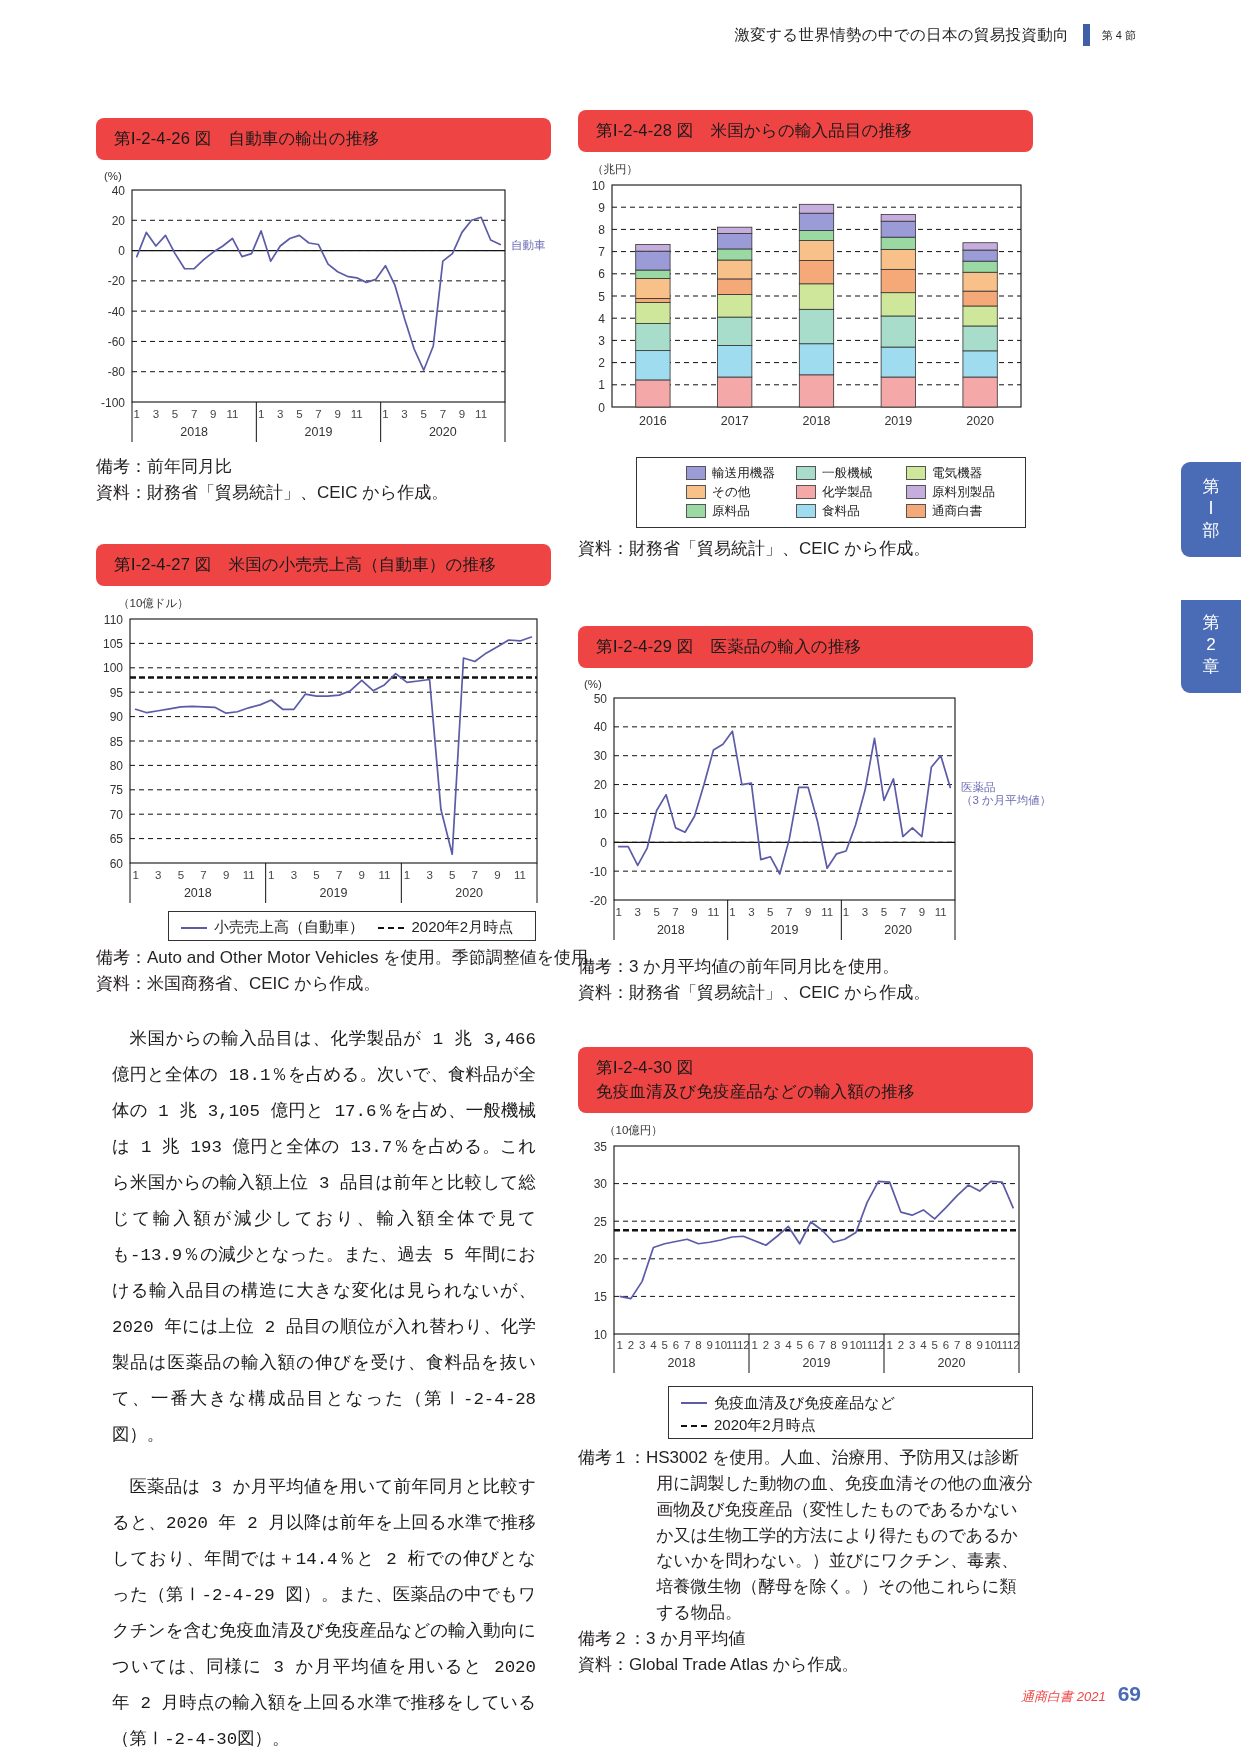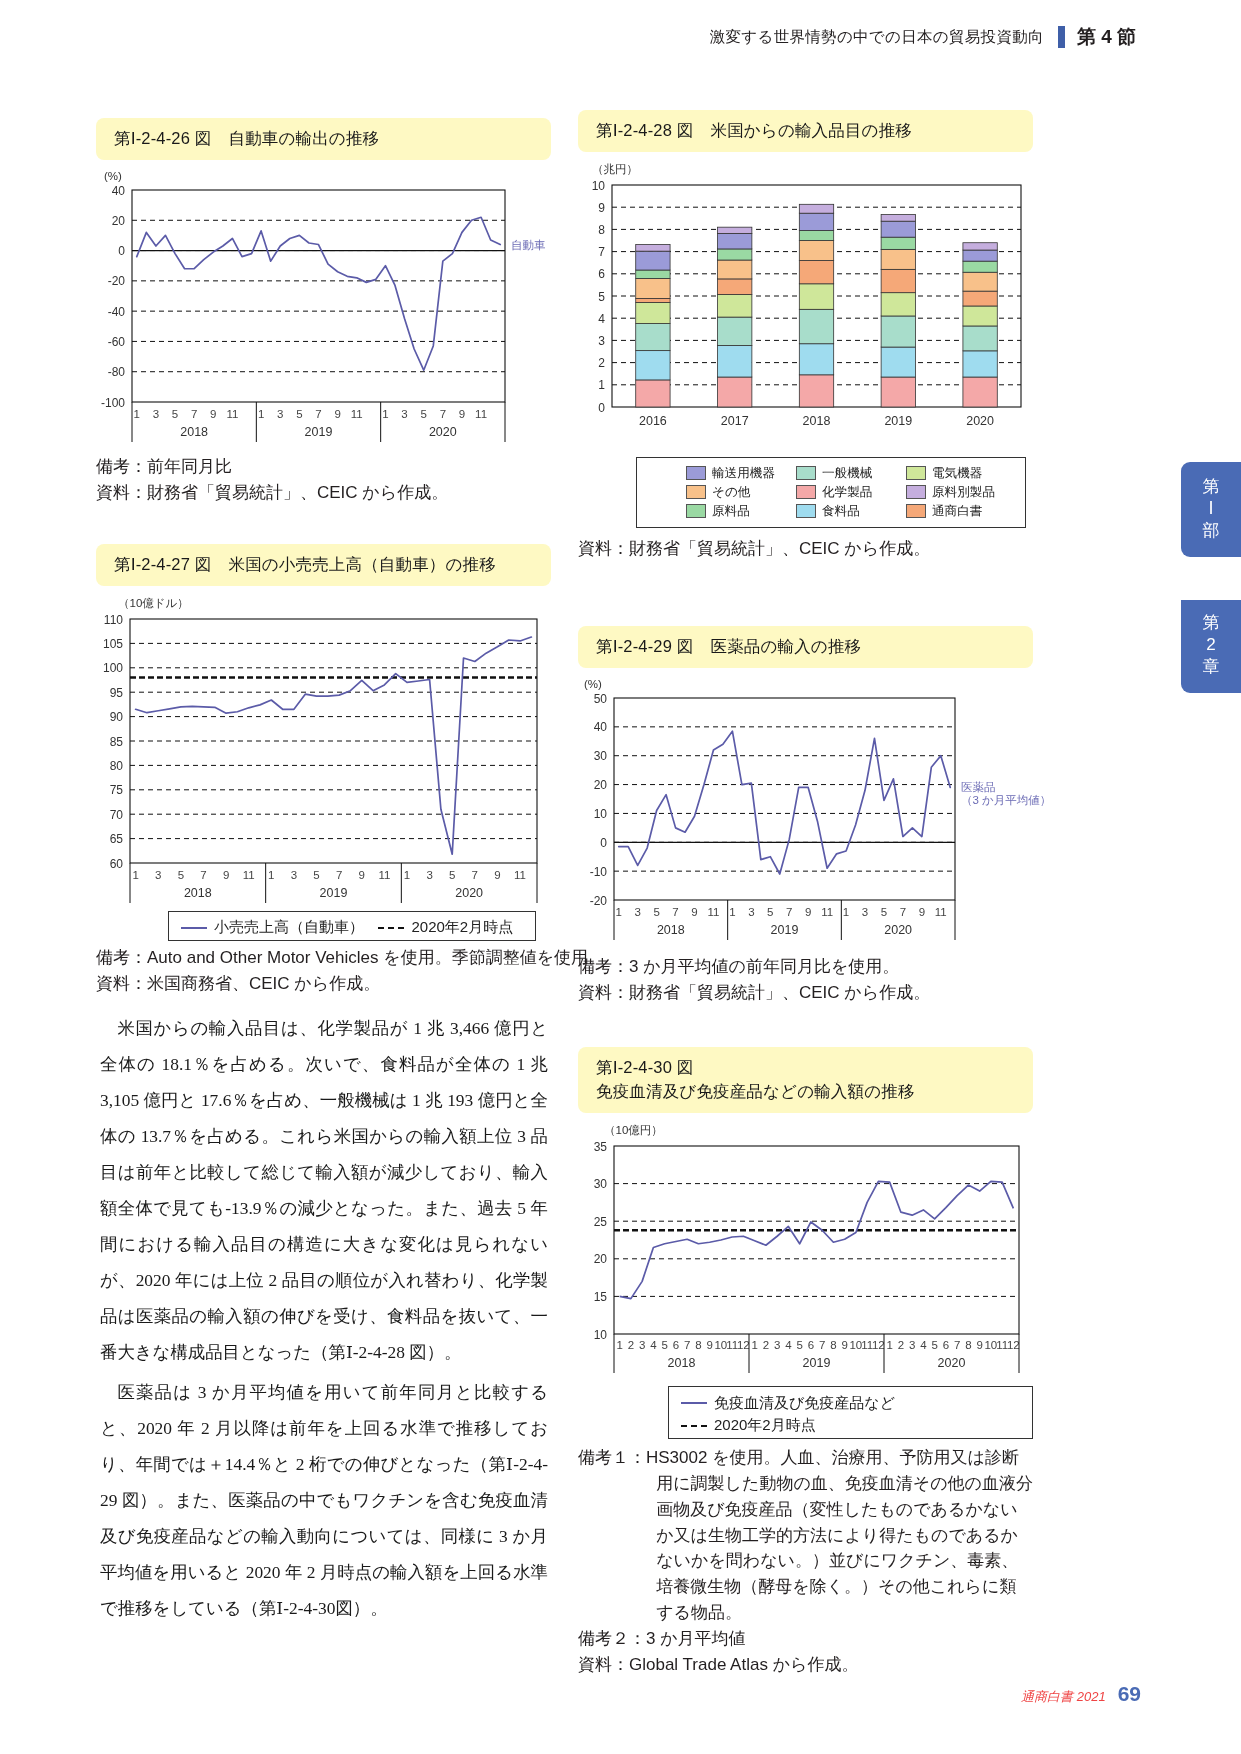--- a/index.html
+++ b/index.html
@@ -7,35 +7,35 @@
     width:1241px;height:1754px;position:relative;background:#ffffff;
     font-family:"Liberation Sans","DejaVu Sans",sans-serif;
     color:#231f20;-webkit-font-smoothing:antialiased;
   }
   .page{position:absolute;inset:0;}
 
   
   .runhead{position:absolute;top:24px;right:105px;display:flex;align-items:center;gap:0;}
   .runhead-title{font-size:15.5px;color:#231f20;letter-spacing:.02em;}
   .runhead-bar{width:7px;height:22px;background:#3f5fa8;margin:0 12px 0 14px;}
-  .runhead-sec{font-size:19px;color:#231f20;font-weight:bold;}
+  .runhead-sec{font-size:11px;color:#231f20;}
 
   
   .sidetab{position:absolute;right:0;top:462px;width:60px;background:#4a6bb5;
     border-radius:9px 0 0 9px;color:#fff;text-align:center;padding:14px 0 16px;}
   .sidetab2{position:absolute;right:0;top:600px;width:60px;background:#4a6bb5;
     border-radius:0 0 0 9px;color:#fff;text-align:center;padding:12px 0 16px;}
   .sidetab .l,.sidetab2 .l{font-size:17px;line-height:1.28;display:block;}
 
   
   .colL{position:absolute;left:96px;top:118px;width:455px;}
   .colR{position:absolute;left:578px;top:110px;width:455px;}
 
   
-  .figbar{background:#fef9c3;border-radius:8px;padding:9px 18px;margin-bottom:10px;}
+  .figbar{background:#ef4444;border-radius:8px;padding:9px 18px;margin-bottom:10px;}
   .figbar .t{font-size:16.5px;color:#1a1a1a;letter-spacing:.01em;line-height:1.45;}
   .figbar .t .sp{display:inline-block;width:17px;}
 
   
   .chart{position:relative;}
   .axis-unit{font-size:11.5px;color:#333;margin-left:8px;}
   svg{display:block;overflow:visible;}
   .tick{font-size:11.5px;fill:#444;font-family:"Liberation Sans",sans-serif;}
   .tickY{font-size:12px;fill:#333;font-family:"Liberation Sans",sans-serif;}
   .yearlab{font-size:12.5px;fill:#333;font-family:"Liberation Sans",sans-serif;}
@@ -57,21 +57,21 @@
   
   .linelegend{border:1px solid #333;display:inline-block;padding:3px 12px;margin-left:72px;}
   .linelegend .li{display:inline-flex;align-items:center;margin:0 10px 0 0;font-size:15px;color:#222;}
   .ldash{display:inline-block;width:26px;height:0;border-top:2px solid #5b5ba8;margin-right:7px;}
   .ldot{display:inline-block;width:26px;height:0;border-top:2.4px dashed #111;margin-right:7px;}
 
   
   .bodytext{position:absolute;left:96px;top:1006px;width:456px;
     font-family:"Liberation Serif","DejaVu Serif",serif;font-size:17.4px;line-height:2.07;
     text-align:justify;color:#1a1a1a;}
-  .bodytext p{margin:4px;}
+  .bodytext p{margin:16px;font-family:Liberation Mono, monospace;}
   .bodytext p + p{margin-top:0;}
   .ind{text-indent:1em;}
 
   
   .footer{position:absolute;right:100px;bottom:48px;display:flex;align-items:baseline;gap:12px;}
   .footer .fw{font-size:13px;color:#ef4444;font-style:italic;}
   .footer .pg{font-size:21px;color:#4a6bb5;font-weight:bold;}
 </style>
 </head>
 <body>

